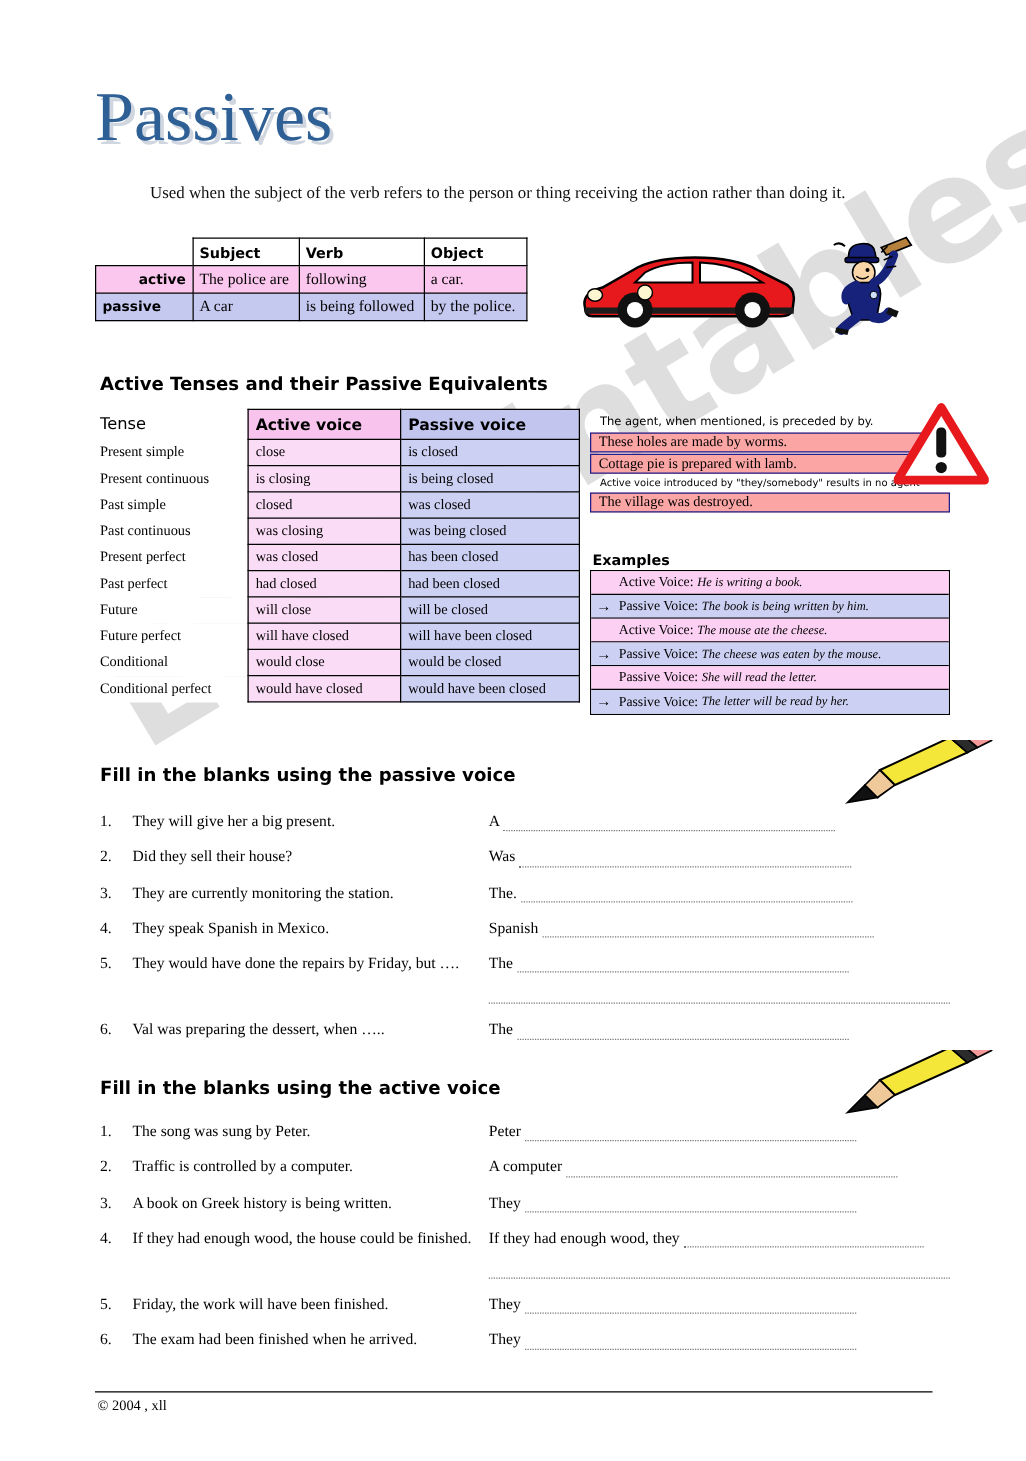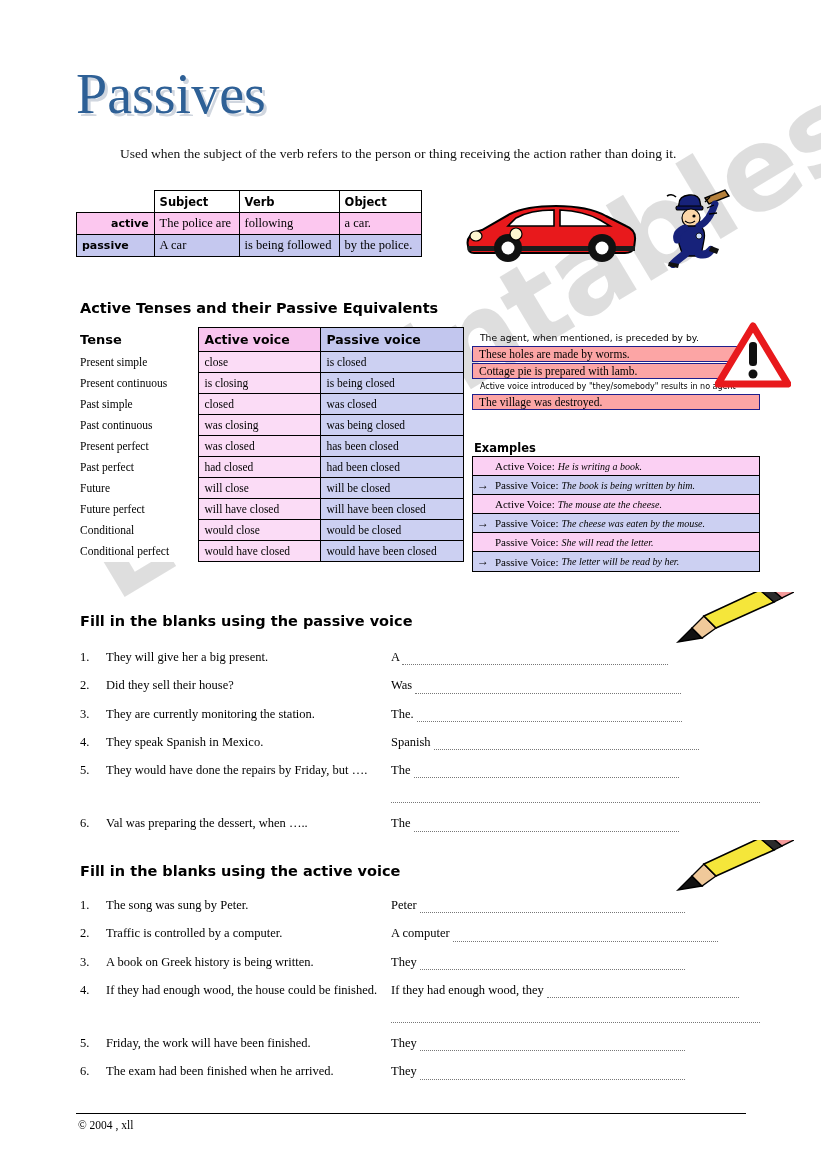--- a/index.html
+++ b/index.html
@@ -93,21 +93,21 @@
   #tense-table { border-collapse: collapse; font-size: 11.5px; }
   #tense-table td, #tense-table th {
     padding: 3px 6px; text-align: left; font-weight: normal;
     height: 21px; vertical-align: middle;
   }
   #tense-table .tcol {
     border: none; background: #fff; width: 118px;
     font-size: 11.5px; padding-left: 0;
   }
   #tense-table .tcol.head {
-    font-family: "DejaVu Sans", sans-serif; font-weight: bold; font-size: 13px;
+    font-family: "DejaVu Sans", sans-serif; font-weight: normal; font-size: 13px;
   }
   #tense-table .act, #tense-table .pas { border: 1px solid #000; }
   #tense-table .act { background: #fbdcf6; width: 122px; }
   #tense-table .pas { background: #ccd0f2; width: 143px; }
   #tense-table thead .act { background: #f8c4ee; }
   #tense-table thead .pas { background: #c2c6ee; }
   #tense-table thead .act, #tense-table thead .pas {
     font-family: "DejaVu Sans", sans-serif; font-weight: bold; font-size: 12.5px; height: 24px;
   }
 

